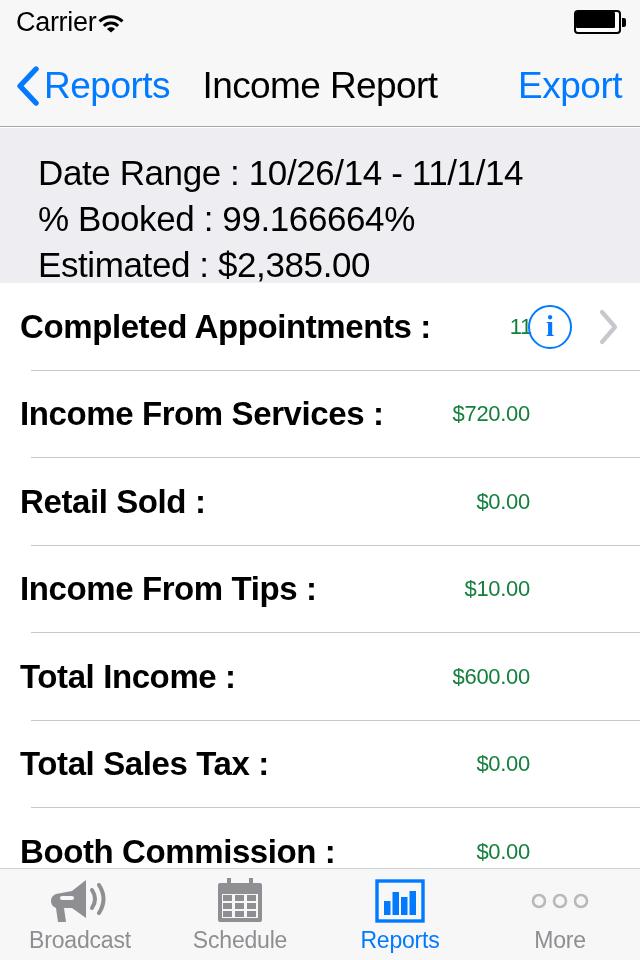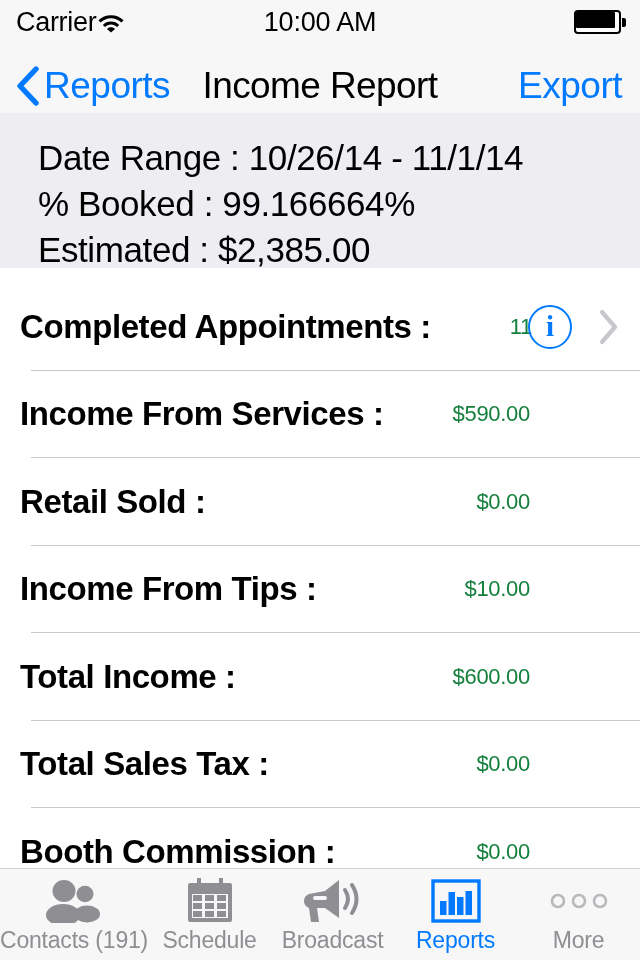--- a/index.html
+++ b/index.html
@@ -51,21 +51,21 @@
     font-size:37px; font-weight:400; color:#000; letter-spacing:-0.6px;
   }
   .nav-export {
     position:absolute; right:18px; top:0; height:83px;
     display:flex; align-items:center;
     font-size:37px; color:#027aff; letter-spacing:-0.5px; cursor:pointer;
   }
 
   
   .summary {
-    position:absolute; top:113px; left:0; width:640px; height:155px;
+    position:absolute; top:128px; left:0; width:640px; height:155px;
     background:#eeeef2; overflow:hidden;
     padding:22px 0 0 38px;
   }
   .summary-line {
     font-size:35px; color:#000; line-height:46px; letter-spacing:-0.4px; white-space:nowrap;
   }
 
   
   .list {
     position:absolute; top:283px; left:0; width:640px; height:585px;
@@ -132,21 +132,20 @@
     <div class="sb-left">
       <span class="sb-carrier">Carrier</span>
       <span>
         <svg class="wifi" viewBox="0 0 30 22" aria-hidden="true">
           <path d="M15 4.2c5.0 0 9.4 1.9 12.6 5.0l-2.2 2.3C22.6 8.9 19 7.3 15 7.3S7.4 8.9 4.6 11.5L2.4 9.2C5.6 6.1 10 4.2 15 4.2z" fill="#000"></path>
           <path d="M15 10.6c3.2 0 6.1 1.2 8.2 3.3l-2.2 2.2c-1.6-1.6-3.7-2.5-6-2.5s-4.4.9-6 2.5l-2.2-2.2c2.1-2.1 5-3.3 8.2-3.3z" fill="#000"></path>
           <path d="M15 16.3c1.6 0 3.0.6 4.0 1.7L15 21.6l-4-3.6c1-1.1 2.4-1.7 4-1.7z" fill="#000"></path>
         </svg>
       </span>
     </div>
-    <div class="sb-center">10:00 AM</div>
     <div class="sb-right">
       <span class="batt">
         <span class="batt-body"></span>
         <span class="batt-fill"></span>
         <span class="batt-cap"></span>
       </span>
     </div>
   </div>
 
   <div class="navbar">
@@ -182,21 +181,21 @@
             <path d="M4 3 L17 18 L4 33" fill="none" stroke="#c7c7cc" stroke-width="4.2" stroke-linecap="round" stroke-linejoin="round"></path>
           </svg>
         </span>
       </div>
       <div class="row-sep"></div>
     </div>
 
     <div class="row">
       <div class="row-inner">
         <span class="row-label">Income From Services :</span>
-        <span class="row-value plain">$590.00</span>
+        <span class="row-value plain">$720.00</span>
       </div>
       <div class="row-sep"></div>
     </div>
 
     <div class="row">
       <div class="row-inner">
         <span class="row-label">Retail Sold :</span>
         <span class="row-value plain">$0.00</span>
       </div>
       <div class="row-sep"></div>
@@ -233,30 +232,31 @@
       </div>
 
     </div>
 
   </div>
 
   <div class="watermark">Booth Commission</div>
 
   <div class="tabbar">
 
+
     <div class="tab">
       <span class="tab-icon">
-        <svg width="62" height="44" viewBox="0 0 62 44" aria-hidden="true">
-          <ellipse cx="21" cy="12" rx="11.5" ry="11" fill="#8e8e93"></ellipse>
-          <ellipse cx="42" cy="15" rx="8.5" ry="8.2" fill="#8e8e93"></ellipse>
-          <ellipse cx="20" cy="36" rx="17" ry="11" fill="#8e8e93"></ellipse>
-          <ellipse cx="44" cy="35" rx="13" ry="8.5" fill="#8e8e93"></ellipse>
-        </svg>
-      </span>
-      <span class="tab-label">Contacts (191)</span>
+        <svg width="60" height="46" viewBox="0 0 60 46" aria-hidden="true">
+          <path d="M6 16 L22 13 L36 2 L36 40 L22 30 L14 30 L16 44 L8 44 L6 30 Q1 28 1 23 Q1 18 6 16 Z" fill="#8e8e93"></path>
+          <rect x="10" y="18" width="14" height="4" rx="2" fill="#f7f7f7"></rect>
+          <path d="M42 12 Q48 21 42 30" fill="none" stroke="#8e8e93" stroke-width="4" stroke-linecap="round"></path>
+          <path d="M49 7 Q58 21 49 35" fill="none" stroke="#8e8e93" stroke-width="4" stroke-linecap="round"></path>
+        </svg>
+      </span>
+      <span class="tab-label">Broadcast</span>
     </div>
 
     <div class="tab">
       <span class="tab-icon">
         <svg width="50" height="46" viewBox="0 0 50 46" aria-hidden="true">
           <rect x="12" y="0" width="4" height="9" fill="#8e8e93"></rect>
           <rect x="34" y="0" width="4" height="9" fill="#8e8e93"></rect>
           <rect x="3" y="5" width="44" height="39" rx="2" fill="#8e8e93"></rect>
           <rect x="7" y="16" width="36" height="24" fill="#f7f7f7"></rect>
           <g fill="#8e8e93">
@@ -268,32 +268,20 @@
             <rect x="32" y="25" width="9" height="6"></rect>
             <rect x="8" y="33" width="9" height="6"></rect>
             <rect x="20" y="33" width="9" height="6"></rect>
             <rect x="32" y="33" width="9" height="6"></rect>
           </g>
         </svg>
       </span>
       <span class="tab-label">Schedule</span>
     </div>
 
-    <div class="tab">
-      <span class="tab-icon">
-        <svg width="60" height="46" viewBox="0 0 60 46" aria-hidden="true">
-          <path d="M6 16 L22 13 L36 2 L36 40 L22 30 L14 30 L16 44 L8 44 L6 30 Q1 28 1 23 Q1 18 6 16 Z" fill="#8e8e93"></path>
-          <rect x="10" y="18" width="14" height="4" rx="2" fill="#f7f7f7"></rect>
-          <path d="M42 12 Q48 21 42 30" fill="none" stroke="#8e8e93" stroke-width="4" stroke-linecap="round"></path>
-          <path d="M49 7 Q58 21 49 35" fill="none" stroke="#8e8e93" stroke-width="4" stroke-linecap="round"></path>
-        </svg>
-      </span>
-      <span class="tab-label">Broadcast</span>
-    </div>
-
     <div class="tab active">
       <span class="tab-icon">
         <svg width="52" height="46" viewBox="0 0 52 46" aria-hidden="true">
           <rect x="3" y="3" width="46" height="40" fill="none" stroke="#027aff" stroke-width="3.4"></rect>
           <g fill="#027aff">
             <rect x="10" y="23" width="6.5" height="14"></rect>
             <rect x="18.5" y="14" width="6.5" height="23"></rect>
             <rect x="27" y="19" width="6.5" height="18"></rect>
             <rect x="35.5" y="13" width="6.5" height="24"></rect>
             <rect x="44" y="9" width="0" height="28"></rect>

